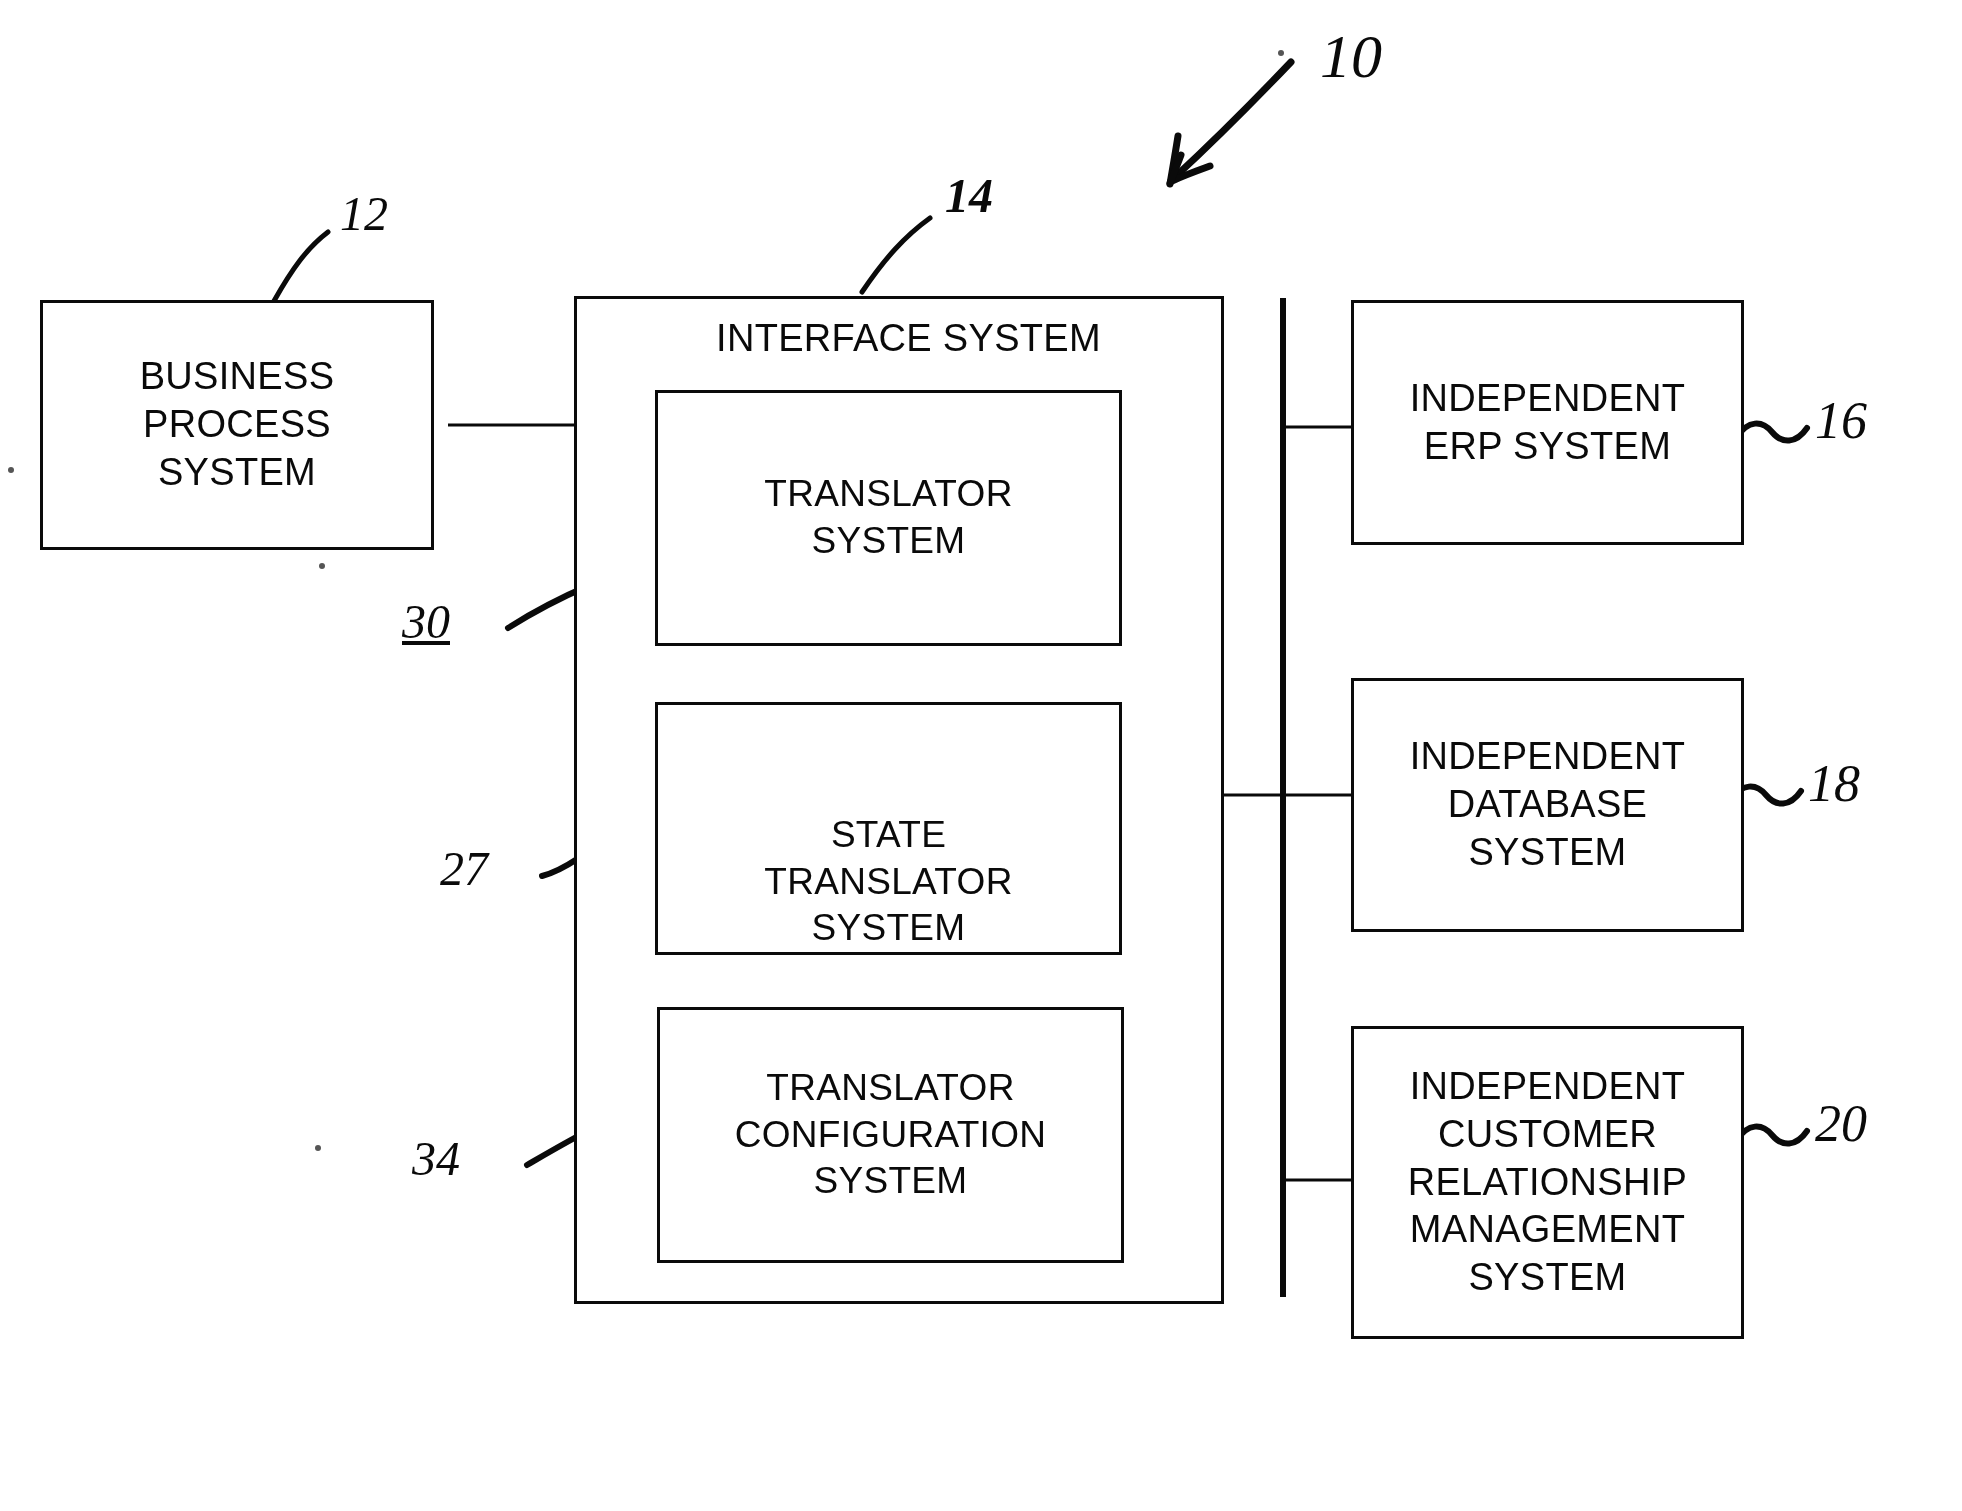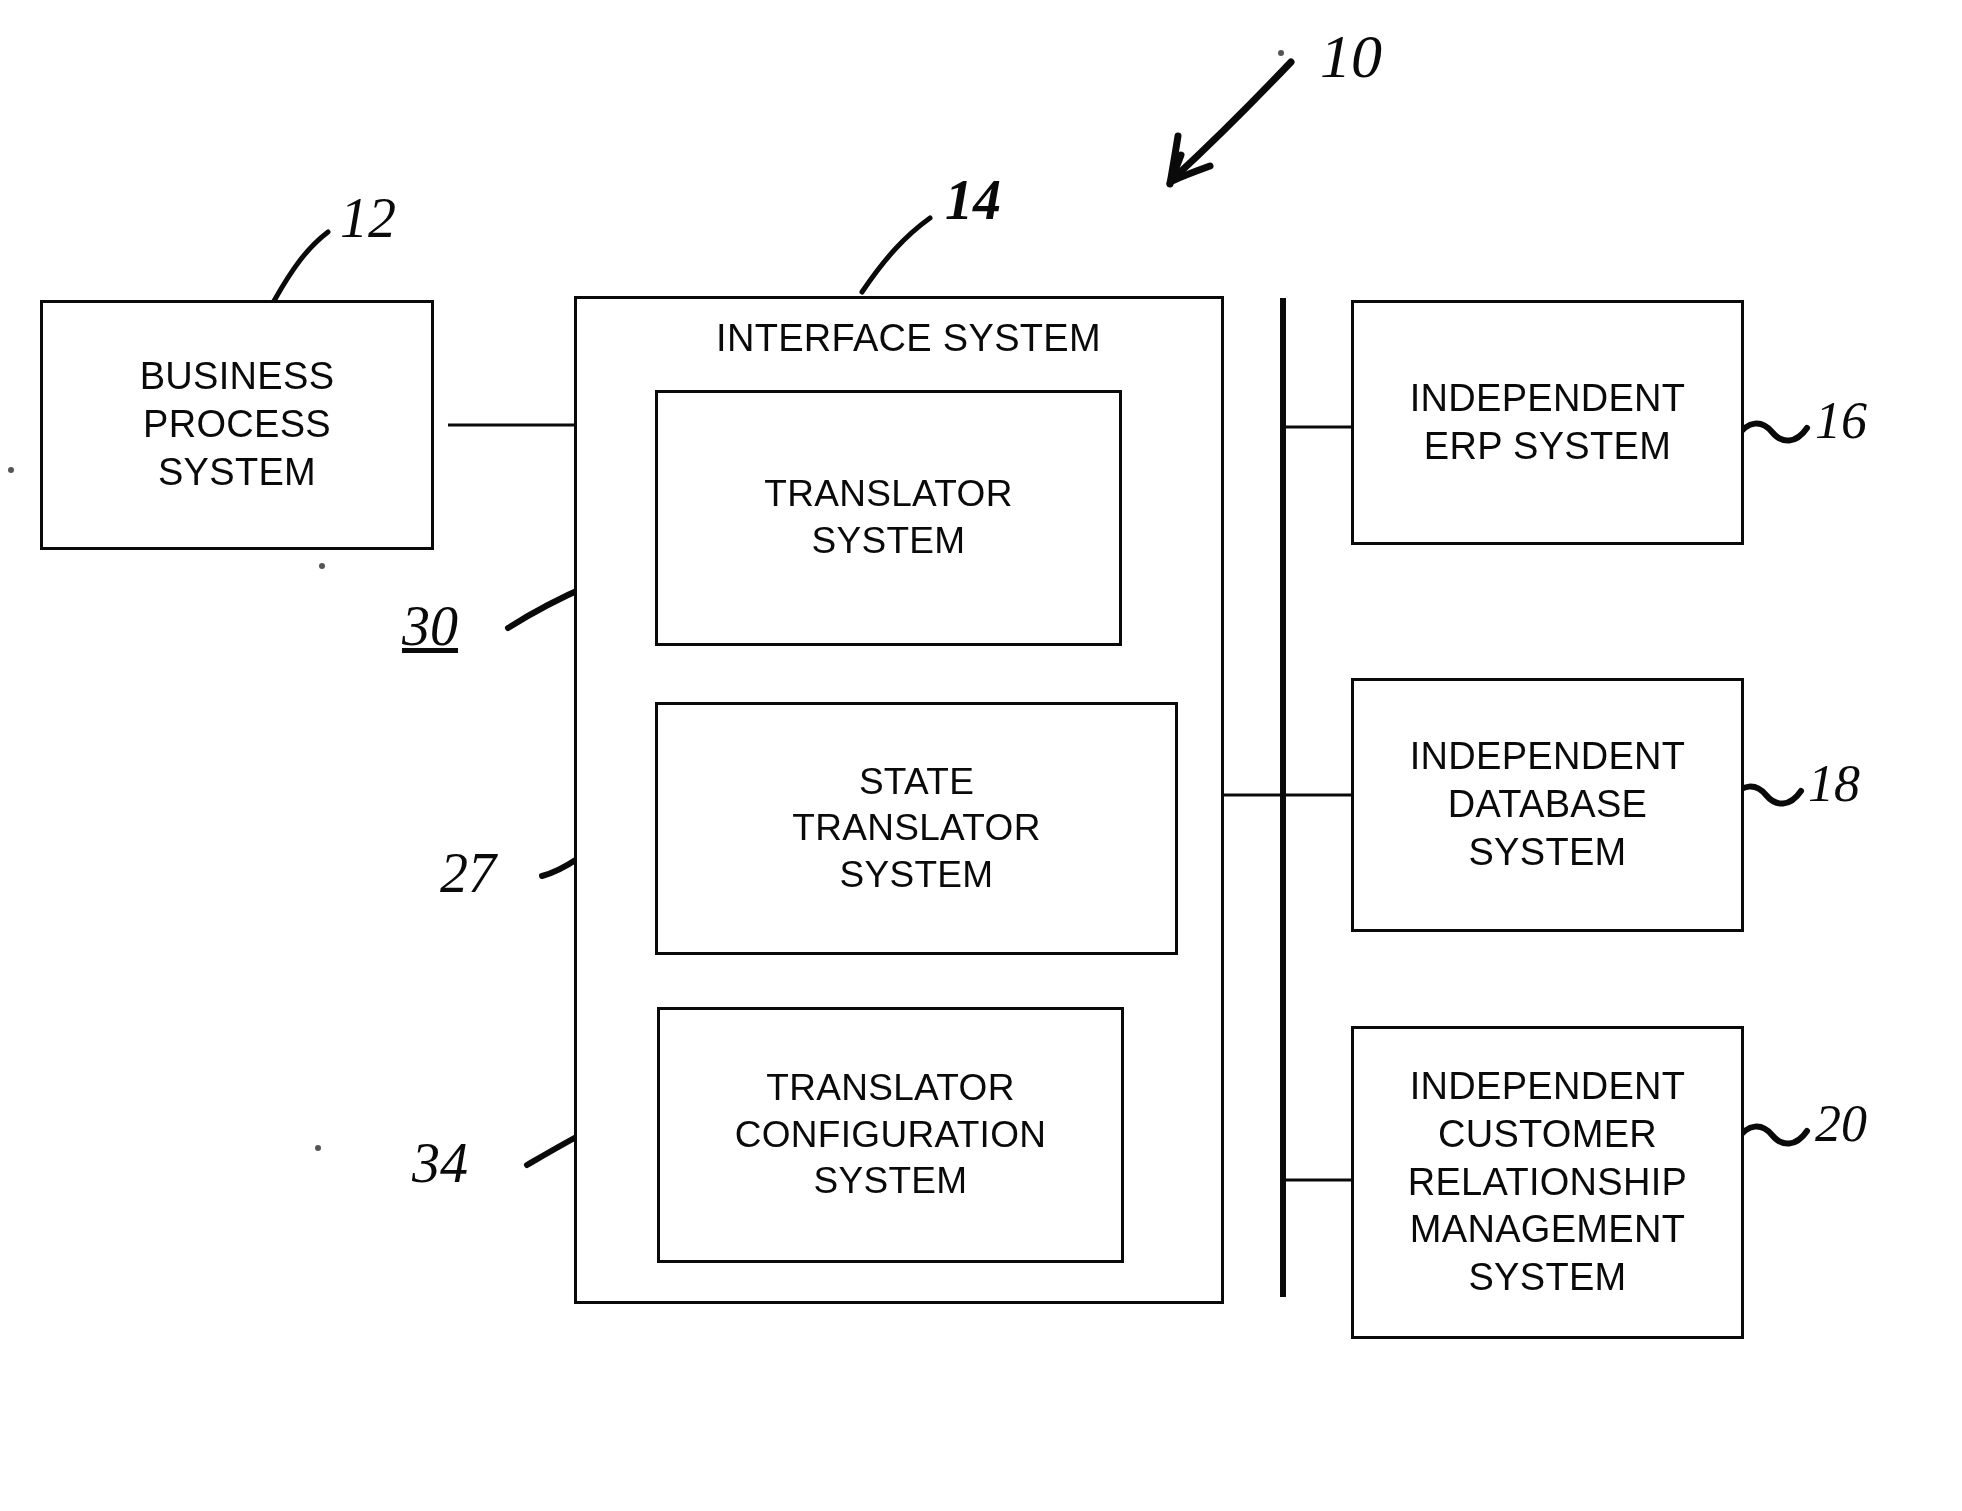--- a/index.html
+++ b/index.html
@@ -58,21 +58,21 @@
     padding-left: 19px;
   }
   .t36 { font-size: 37px; }
   .t37 { font-size: 38px; }
   .refnum {
     position: absolute;
     color: #0a0a0a;
     font-family: "Liberation Serif", serif;
     font-style: italic;
     font-weight: 500;
-    font-size: 56px;
+    font-size: 48px;
     line-height: 1;
     white-space: nowrap;
   }
   .refnum.small { font-size: 52px; }
 </style>
 </head>
 <body>
 
 <div id="page">
 
@@ -139,21 +139,21 @@
 
   <div class="outer-box" style="left:574px; top:296px; width:650px; height:1008px;">
     <div class="outer-title t37">INTERFACE SYSTEM</div>
   </div>
 
   <div class="box t36" style="left:655px; top:390px; width:467px; height:256px;">
     <span class="lbl">TRANSLATOR
 SYSTEM</span>
   </div>
 
-  <div class="box t36" style="left:655px; top:702px; width:523px; height:253px;">
+  <div class="box t36" style="left:655px; top:702px; width:467px; height:253px;align-items:flex-end;">
     <span class="lbl">STATE
 TRANSLATOR
 SYSTEM</span>
   </div>
 
   <div class="box t36" style="left:657px; top:1007px; width:467px; height:256px;">
     <span class="lbl">TRANSLATOR
 CONFIGURATION
 SYSTEM</span>
   </div>

